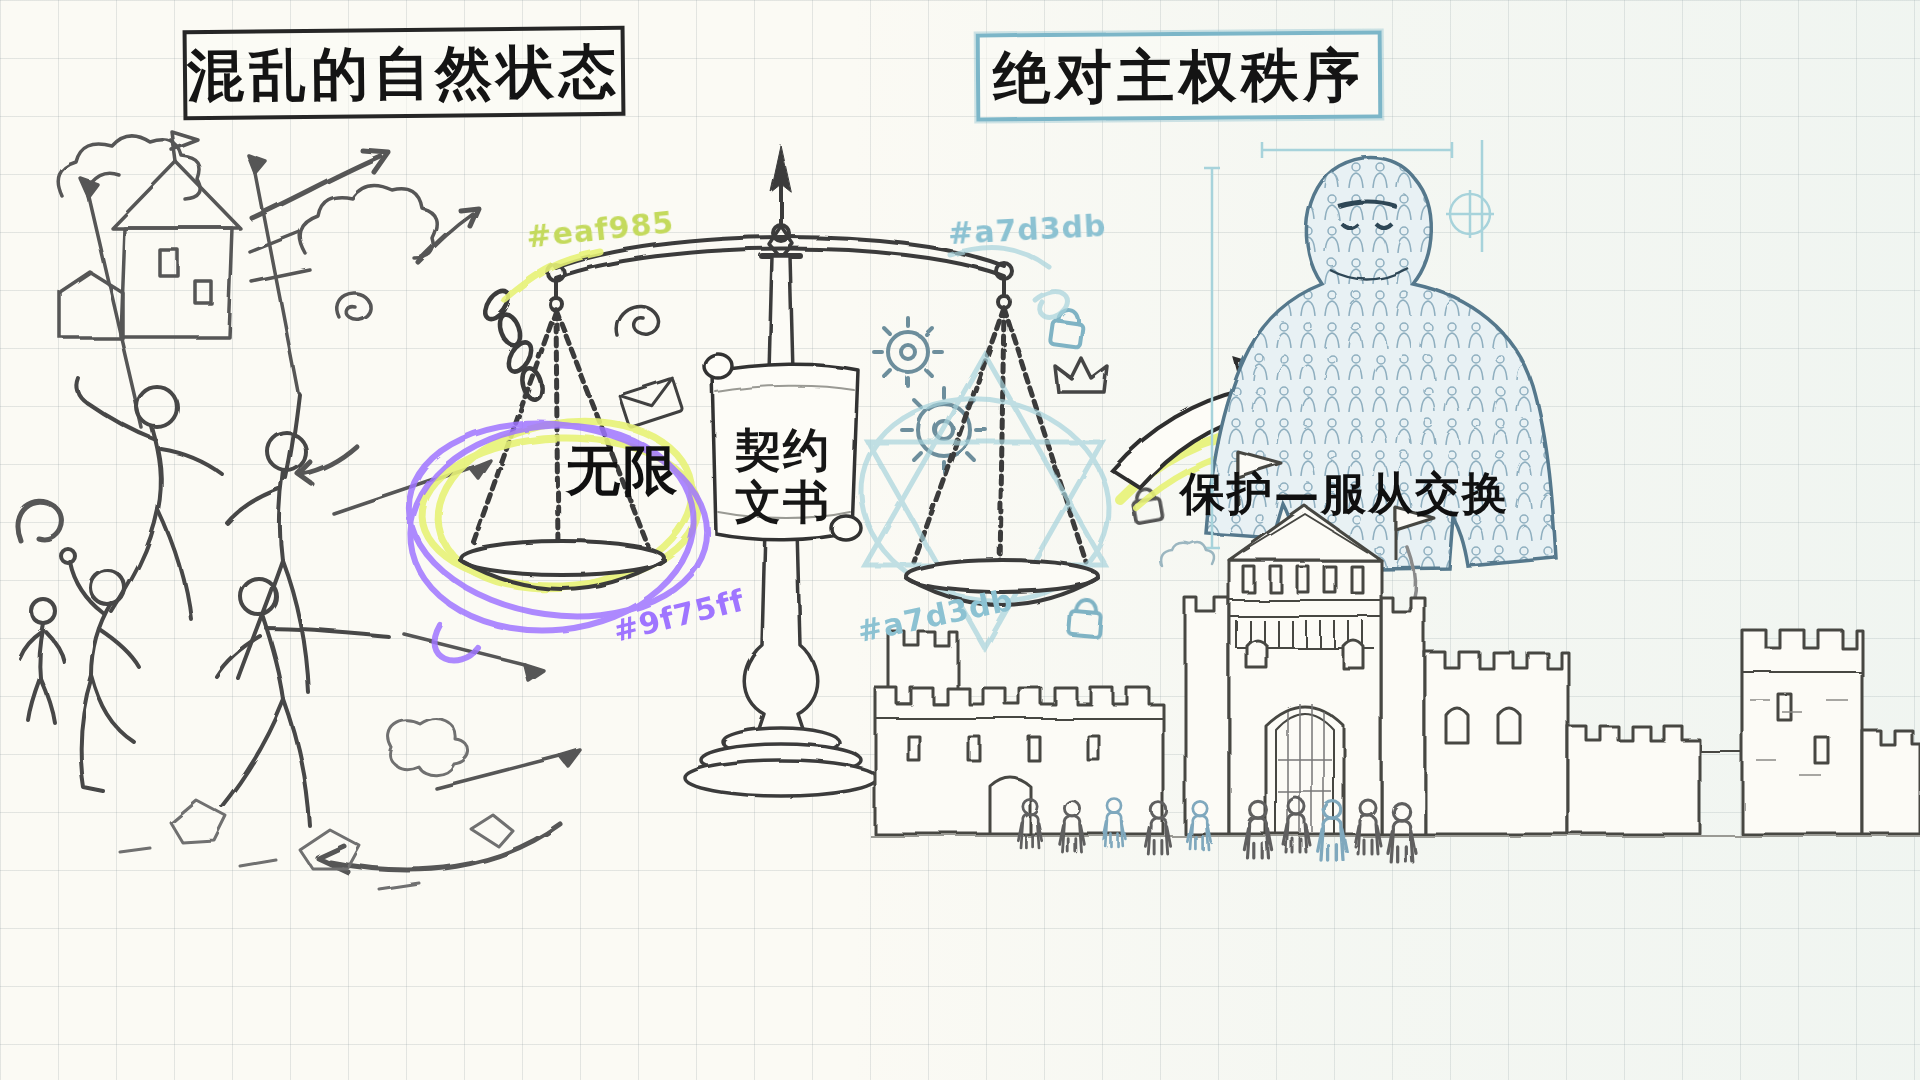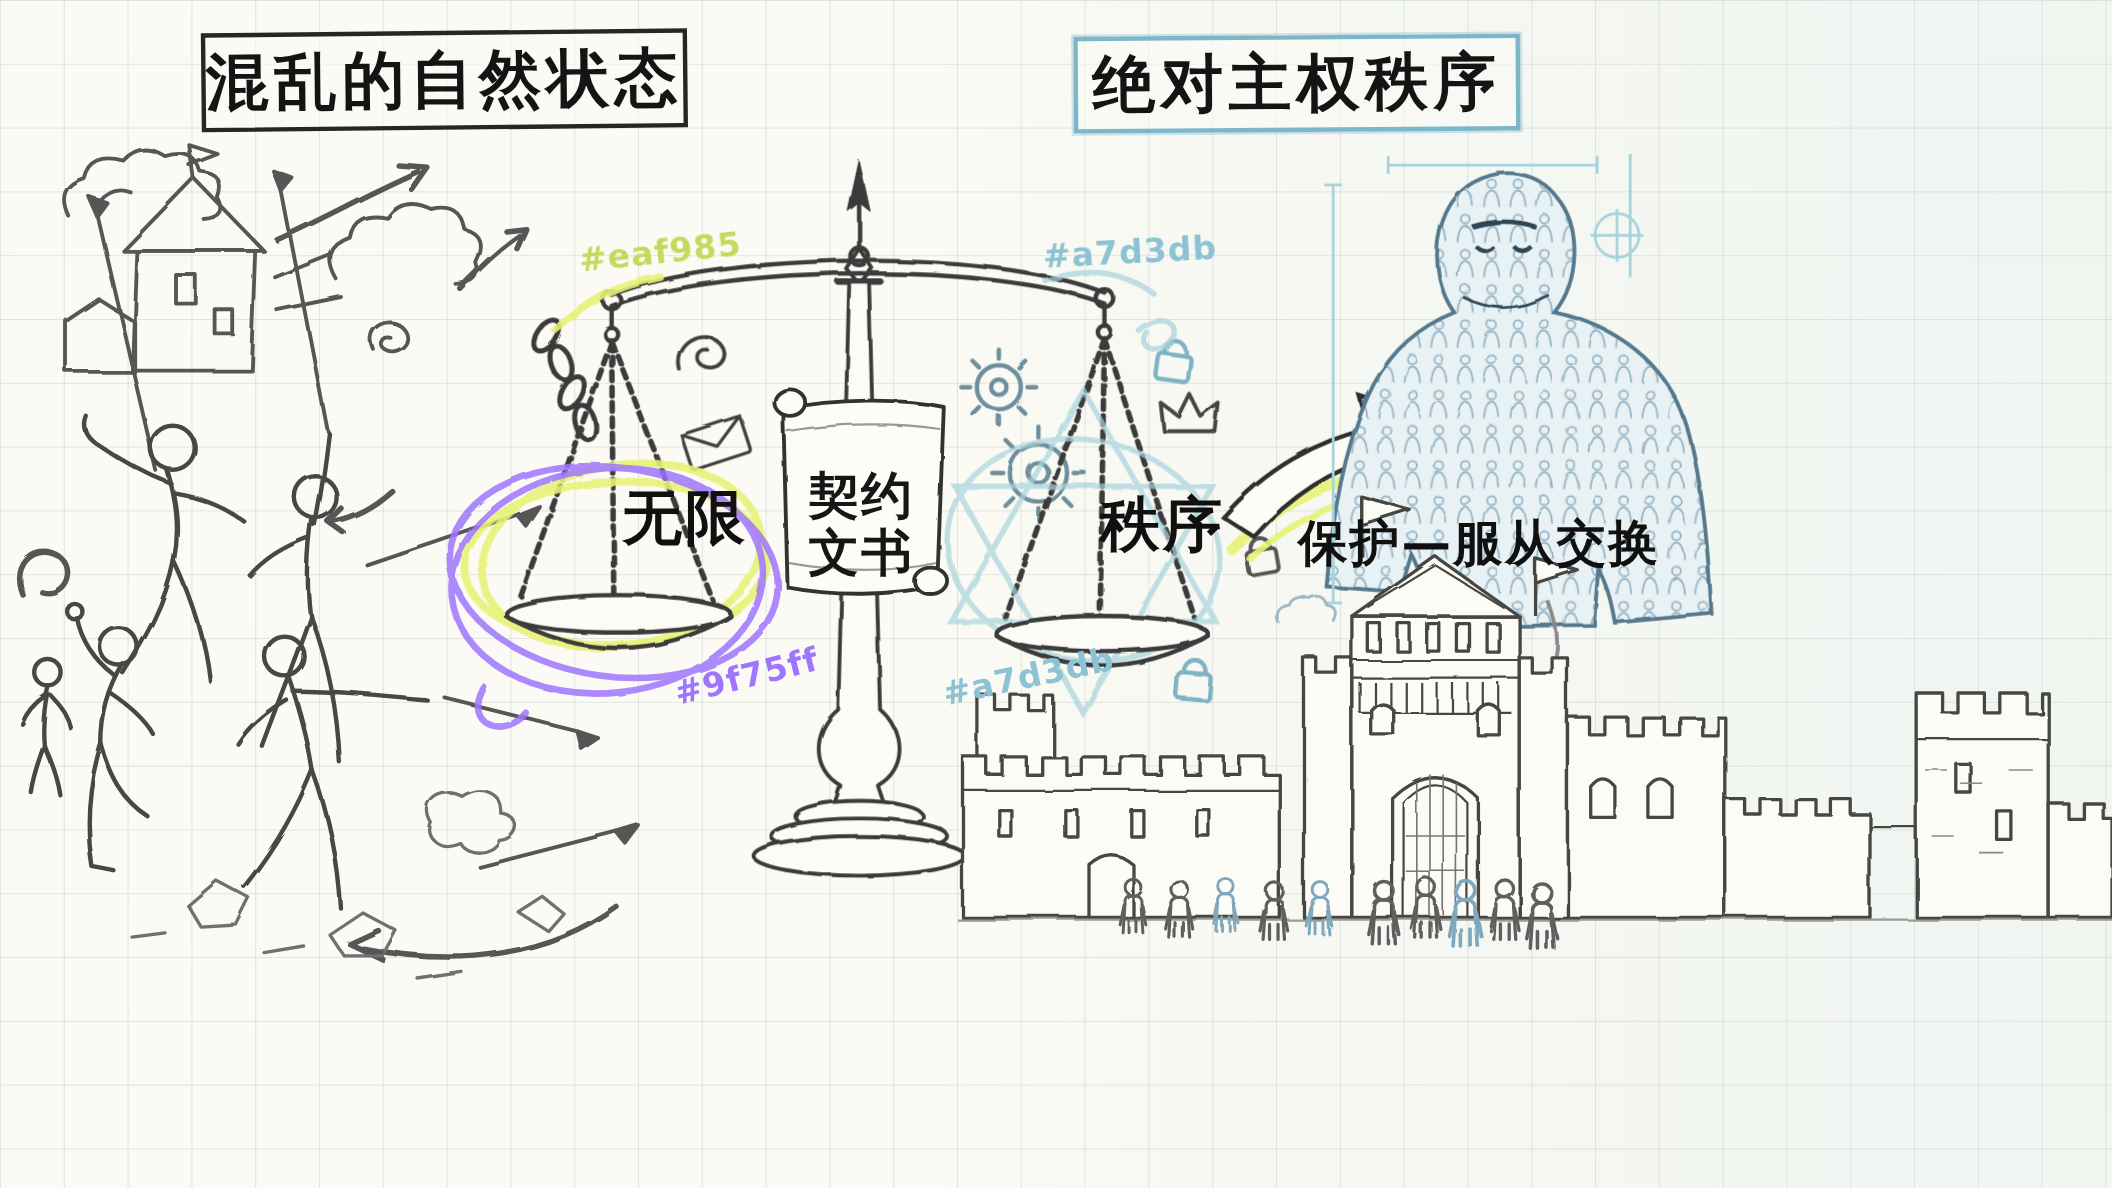--- a/index.html
+++ b/index.html
@@ -379,21 +379,20 @@
     <span>混乱的自然状态</span>
   </div>
   <div class="title-box right-t">
     <span>绝对主权秩序</span>
   </div>
 
   <div class="pan-label left-p">
     <div>无限</div>
   </div>
   <div class="pan-label right-p">
-    <div>秩序</div>
   </div>
   <div class="scroll-label">
     <div>契约</div>
     <div>文书</div>
   </div>
 
   <div class="hex h-lt">#eaf985</div>
   <div class="hex h-rt">#a7d3db</div>
   <div class="hex h-lb">#9f75ff</div>
   <div class="hex h-rb">#a7d3db</div>

